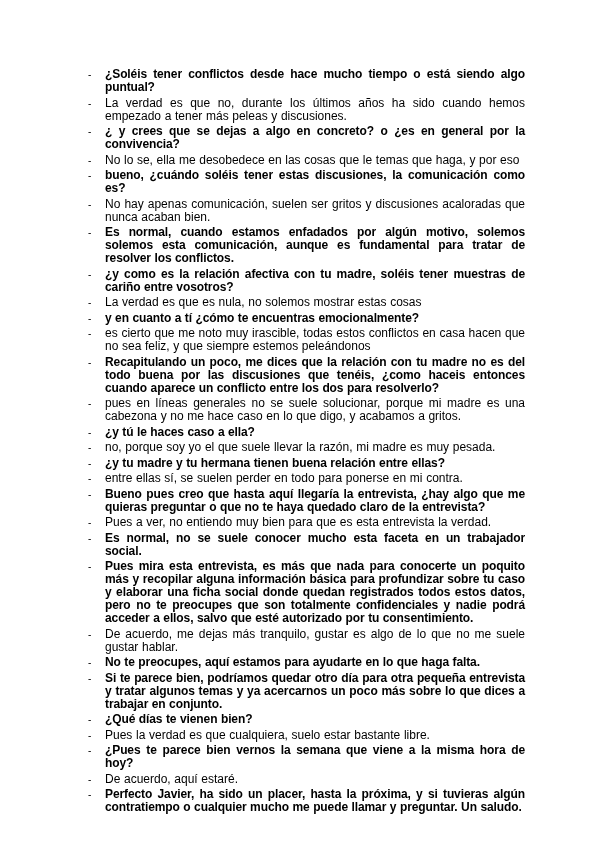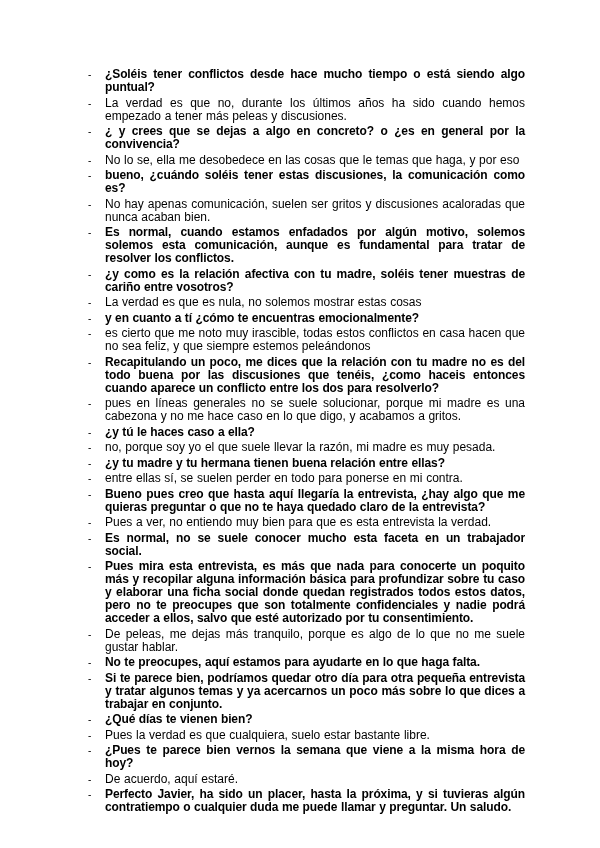--- a/index.html
+++ b/index.html
@@ -149,21 +149,21 @@
     <span class="text">Es normal, no se suele conocer mucho esta faceta en un trabajador social.</span>
   </div>
 
   <div class="item bold">
     <span class="dash">-</span>
     <span class="text">Pues mira esta entrevista, es más que nada para conocerte un poquito más y recopilar alguna información básica para profundizar sobre tu caso y elaborar una ficha social donde quedan registrados todos estos datos, pero no te preocupes que son totalmente confidenciales y nadie podrá acceder a ellos, salvo que esté autorizado por tu consentimiento.</span>
   </div>
 
   <div class="item">
     <span class="dash">-</span>
-    <span class="text">De peleas, me dejas más tranquilo, porque es algo de lo que no me suele gustar hablar.</span>
+    <span class="text">De acuerdo, me dejas más tranquilo, gustar es algo de lo que no me suele gustar hablar.</span>
   </div>
 
   <div class="item bold">
     <span class="dash">-</span>
     <span class="text">No te preocupes, aquí estamos para ayudarte en lo que haga falta.</span>
   </div>
 
   <div class="item bold">
     <span class="dash">-</span>
     <span class="text">Si te parece bien, podríamos quedar otro día para otra pequeña entrevista y tratar algunos temas y ya acercarnos un poco más sobre lo que dices a trabajar en conjunto.</span>
@@ -184,16 +184,16 @@
     <span class="text">¿Pues te parece bien vernos la semana que viene a la misma hora de hoy?</span>
   </div>
 
   <div class="item">
     <span class="dash">-</span>
     <span class="text">De acuerdo, aquí estaré.</span>
   </div>
 
   <div class="item bold">
     <span class="dash">-</span>
-    <span class="text">Perfecto Javier, ha sido un placer, hasta la próxima, y si tuvieras algún contratiempo o cualquier duda me puede llamar y preguntar. Un saludo.</span>
+    <span class="text">Perfecto Javier, ha sido un placer, hasta la próxima, y si tuvieras algún contratiempo o cualquier mucho me puede llamar y preguntar. Un saludo.</span>
   </div>
 </div>
 </div>
 
 </body></html>

